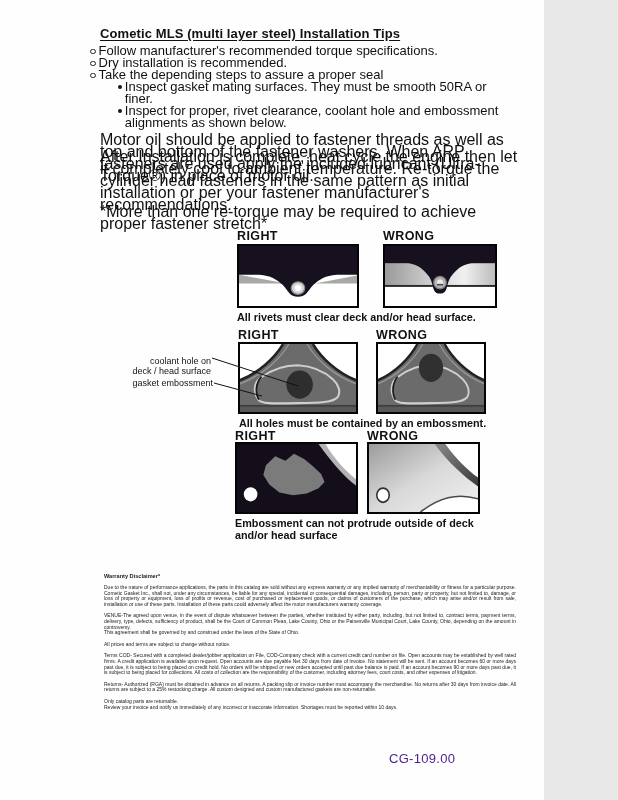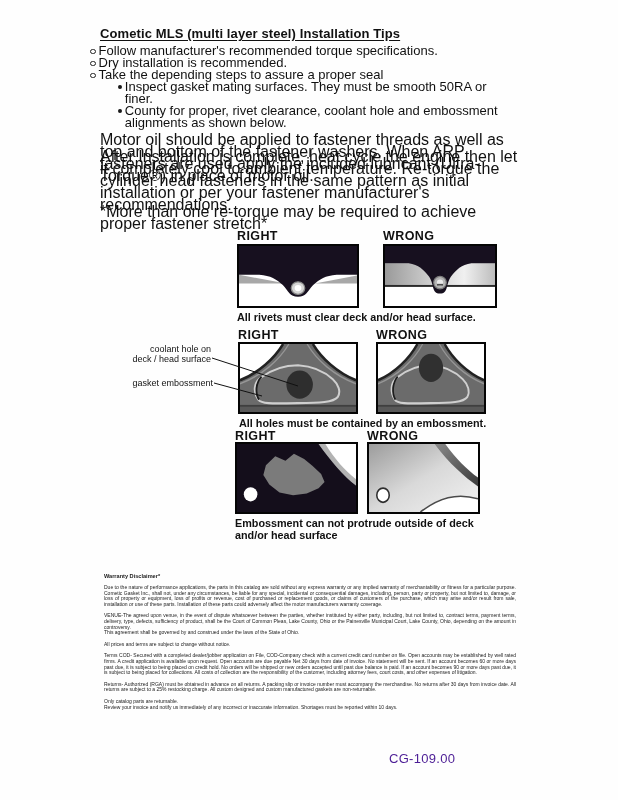--- a/index.html
+++ b/index.html
@@ -1,16 +1,16 @@
 <!DOCTYPE html>
 <html><head>
 <meta charset="utf-8">
 <style>
   html,body{margin:0;padding:0;background:#e8e8e8;}
-  .page{position:relative;width:618px;height:800px;background:#fefefe;overflow:hidden;
+  .page{position:relative;width:544px;height:800px;background:#fefefe;overflow:hidden;
         font-family:"Liberation Sans",sans-serif;color:#111;text-decoration:underline;}
   .preline{white-space:pre-line;}
 
   
   .title{position:absolute;left:100px;top:26px;font-size:13px;font-weight:bold;
          text-decoration:underline;text-underline-offset:2px;letter-spacing:.1px;}
   .bullets{position:absolute;left:90px;top:45px;width:428px;font-size:13px;line-height:12px;}
   .b-item{display:flex;align-items:flex-start;}
   .o-mark{width:3.6px;height:3.6px;border:1px solid #222;border-radius:50%;margin:3.6px 3px 0 0;flex:none;}
   .f-mark{width:3.8px;height:3.8px;background:#1a1a1a;border-radius:50%;margin:3.8px 3px 0 0;flex:none;}
@@ -56,21 +56,21 @@
     <div class="b-item">
       <span class="o-mark"></span>
       <span>Take the depending steps to assure a proper seal</span>
     </div>
     <div class="b-item sub">
       <span class="f-mark"></span>
       <span>Inspect gasket mating surfaces.  They must be smooth 50RA or finer.</span>
     </div>
     <div class="b-item sub">
       <span class="f-mark"></span>
-      <span>County for proper, rivet clearance, coolant hole and embossment alignments as shown below.</span>
+      <span>Inspect for proper, rivet clearance, coolant hole and embossment alignments as shown below.</span>
     </div>
   </div>
 
   <div class="body-p p1">Motor oil should be applied to fastener threads as well as top and bottom of the fastener washers. When ARP fasteners are used apply the included lubricant (Ultra-Torque®) in place of motor oil.</div>
   <div class="body-p p2">After Installation is complete, heat cycle the engine then let it completely cool to ambient temperature. Re-torque the cylinder head fasteners in the same pattern as initial installation or per your fastener manufacturer's recommendations.</div>
   <div class="body-p p3">*More than one re-torque may be required to achieve proper fastener stretch*</div>
 
   <div class="fig-label" style="left:237px;top:229px;width:122px;">RIGHT</div>
   <div class="fig-label" style="left:383px;top:229px;width:114px;">WRONG</div>
 
@@ -103,21 +103,21 @@
       <circle cx="70" cy="47" r="4" fill="#e9e9e9"></circle>
       <rect x="66.2" y="48.6" width="7.6" height="2.2" fill="#4a4a4a"></rect>
     </svg>
   </div>
 
   <div class="caption" style="left:237px;top:311px;">All rivets must clear deck and/or head surface.</div>
 
   <div class="fig-label" style="left:238px;top:328px;width:120px;">RIGHT</div>
   <div class="fig-label" style="left:376px;top:328px;width:110px;">WRONG</div>
 
-  <div class="callout preline" style="left:106px;top:344px;width:105px;">coolant hole on
+  <div class="callout preline" style="left:106px;top:356px;width:105px;">coolant hole on
 deck / head surface</div>
   <div class="callout" style="left:106px;top:378px;width:107px;">gasket embossment</div>
 
   <div class="box box2" style="left:238px;top:342px;width:120px;height:72px;">
     <svg viewBox="0 0 140 77" preserveAspectRatio="none">
       <rect width="140" height="77" fill="#6b6b6b"></rect>
       <path d="M0,0 H52 C42,16 22,33 0,41 Z" fill="#ffffff"></path>
       <path d="M52,0 C42,16 22,33 0,41" stroke="#222222" stroke-width="3" fill="none"></path>
       <path d="M59,0 C48,18 26,36 0,45" stroke="#969696" stroke-width="1.6" fill="none"></path>
       <path d="M140,0 H88 C98,16 118,33 140,41 Z" fill="#ffffff"></path>

